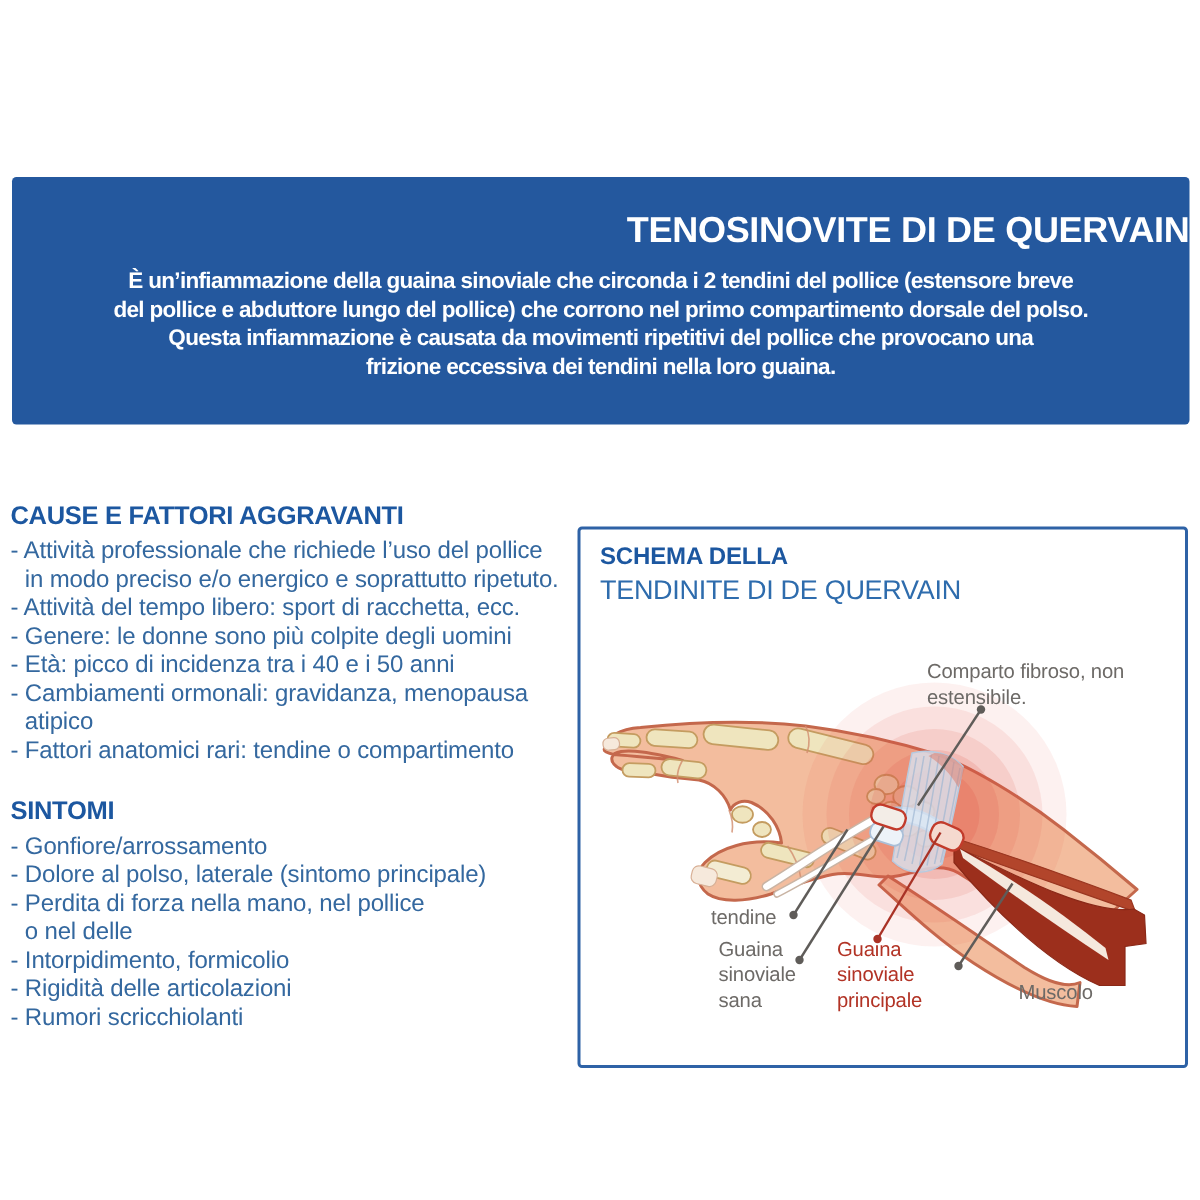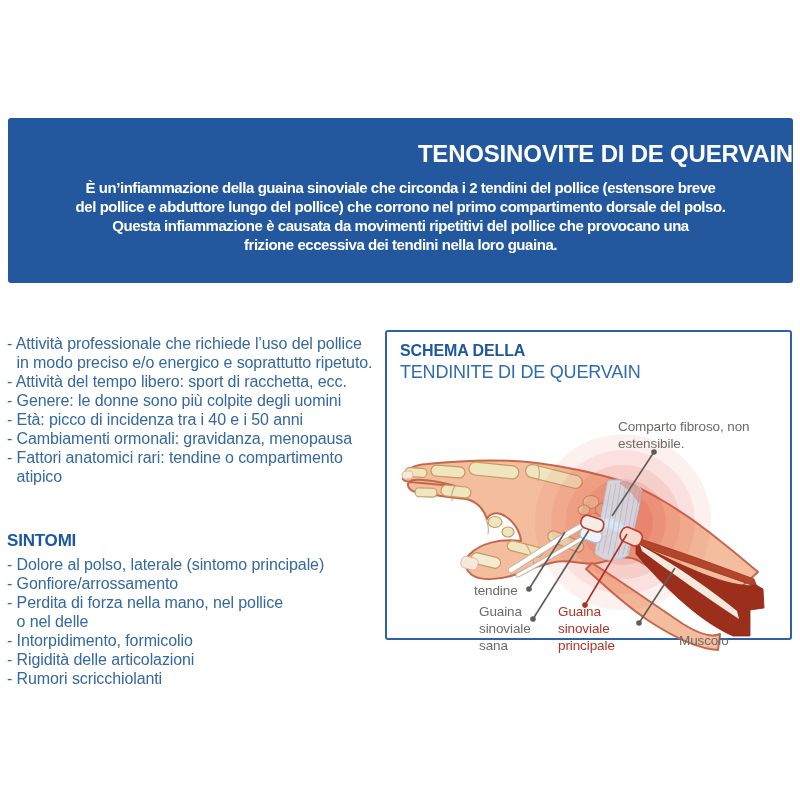--- a/index.html
+++ b/index.html
@@ -16,21 +16,21 @@
   
   .col-section{position:absolute;left:7px;width:376px;color:var(--body_blue);}
   #causes{top:334px;}
   #symptoms{top:531px;}
   .col-section h2{margin:0 0 4px 0;font-size:17px;line-height:20px;font-weight:700;
                   color:var(--heading_blue);letter-spacing:-0.2px;}
   .tl{font-size:16px;line-height:19px;letter-spacing:-0.1px;white-space:nowrap;}
   .tl.indent{padding-left:9.5px;}
 
   
-  .schema{position:absolute;left:385px;top:330px;width:407px;height:310px;box-sizing:border-box;
+  .schema{position:absolute;left:385px;top:351px;width:407px;height:361px;box-sizing:border-box;
           border:2px solid var(--box_border);border-radius:3px;background:#fff;}
   .schema svg{position:absolute;left:0;top:0;}
   .schema-title{position:absolute;left:13px;top:9px;}
   .st1{font-size:16px;font-weight:700;color:var(--heading_blue);line-height:20px;letter-spacing:-0.1px;}
   .st2{font-size:18px;font-weight:400;color:var(--schema_title2);line-height:23px;letter-spacing:-0.2px;}
 
   .lbl{position:absolute;font-size:13.5px;line-height:17px;color:var(--label_gray);letter-spacing:-0.1px;}
   .lbl.red{color:var(--label_red);}
   #lbl-comparto{left:231px;top:86px;}
   #lbl-tendine{left:87px;top:250px;}
@@ -47,34 +47,35 @@
     <div class="hero-title">TENOSINOVITE DI DE QUERVAIN</div>
     <div class="hero-body">
       <div class="hl">È un’infiammazione della guaina sinoviale che circonda i 2 tendini del pollice (estensore breve</div>
       <div class="hl">del pollice e abduttore lungo del pollice) che corrono nel primo compartimento dorsale del polso.</div>
       <div class="hl">Questa infiammazione è causata da movimenti ripetitivi del pollice che provocano una</div>
       <div class="hl">frizione eccessiva dei tendini nella loro guaina.</div>
     </div>
   </div>
 
   <div class="col-section" id="causes">
+    <h2>CAUSE E FATTORI AGGRAVANTI</h2>
     <div class="tl">- Attività professionale che richiede l’uso del pollice</div>
     <div class="tl indent">in modo preciso e/o energico e soprattutto ripetuto.</div>
     <div class="tl">- Attività del tempo libero: sport di racchetta, ecc.</div>
     <div class="tl">- Genere: le donne sono più colpite degli uomini</div>
     <div class="tl">- Età: picco di incidenza tra i 40 e i 50 anni</div>
     <div class="tl">- Cambiamenti ormonali: gravidanza, menopausa</div>
+    <div class="tl indent">atipico</div>
     <div class="tl">- Fattori anatomici rari: tendine o compartimento</div>
-    <div class="tl indent">atipico</div>
   </div>
 
   <div class="col-section" id="symptoms">
     <h2>SINTOMI</h2>
+    <div class="tl">- Gonfiore/arrossamento</div>
     <div class="tl">- Dolore al polso, laterale (sintomo principale)</div>
-    <div class="tl">- Gonfiore/arrossamento</div>
     <div class="tl">- Perdita di forza nella mano, nel pollice</div>
     <div class="tl indent">o nel delle</div>
     <div class="tl">- Intorpidimento, formicolio</div>
     <div class="tl">- Rigidità delle articolazioni</div>
     <div class="tl">- Rumori scricchiolanti</div>
   </div>
 
   <div class="schema">
 
     <svg width="403" height="336" viewBox="0 0 403 336" aria-hidden="true">

